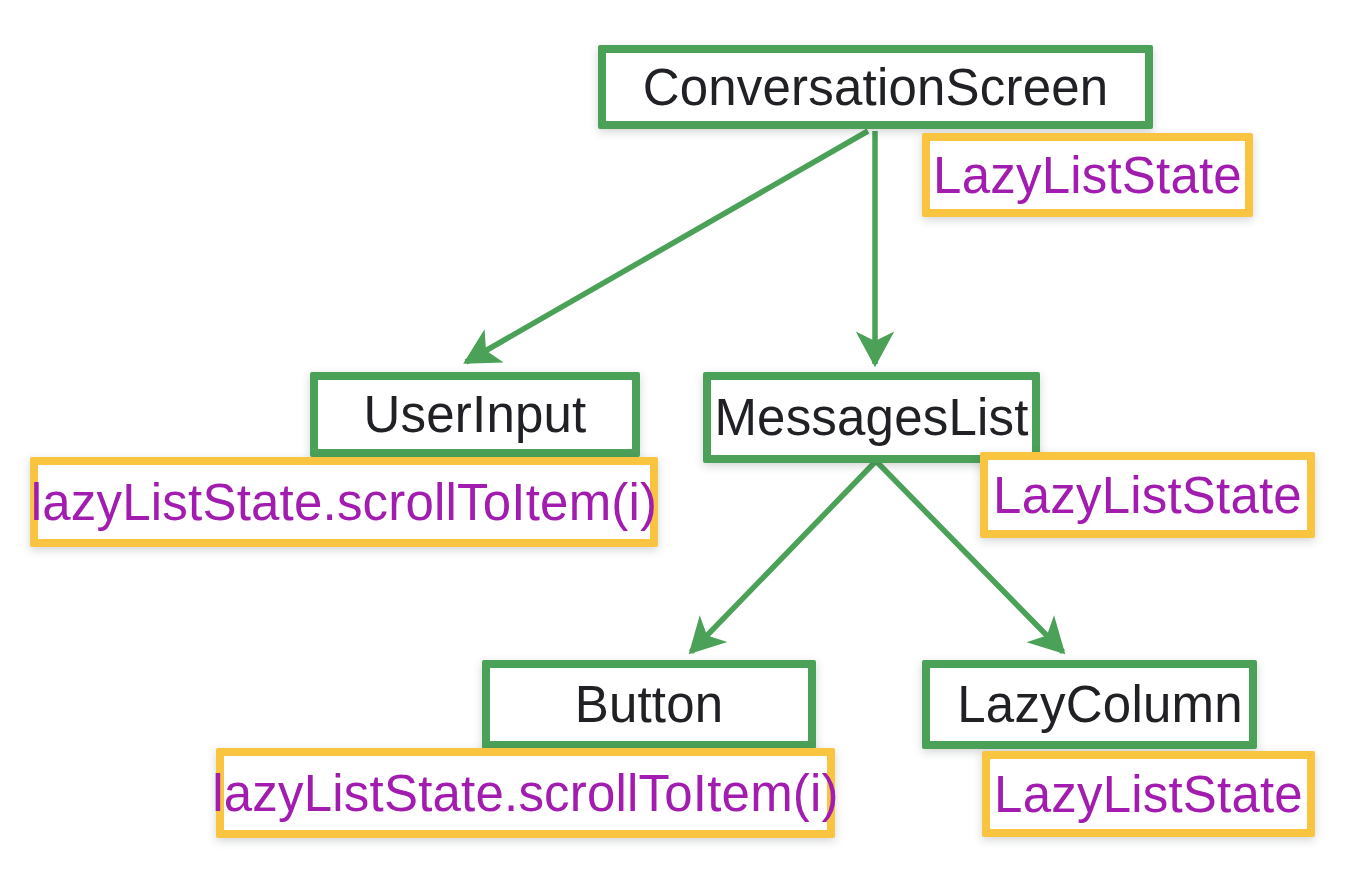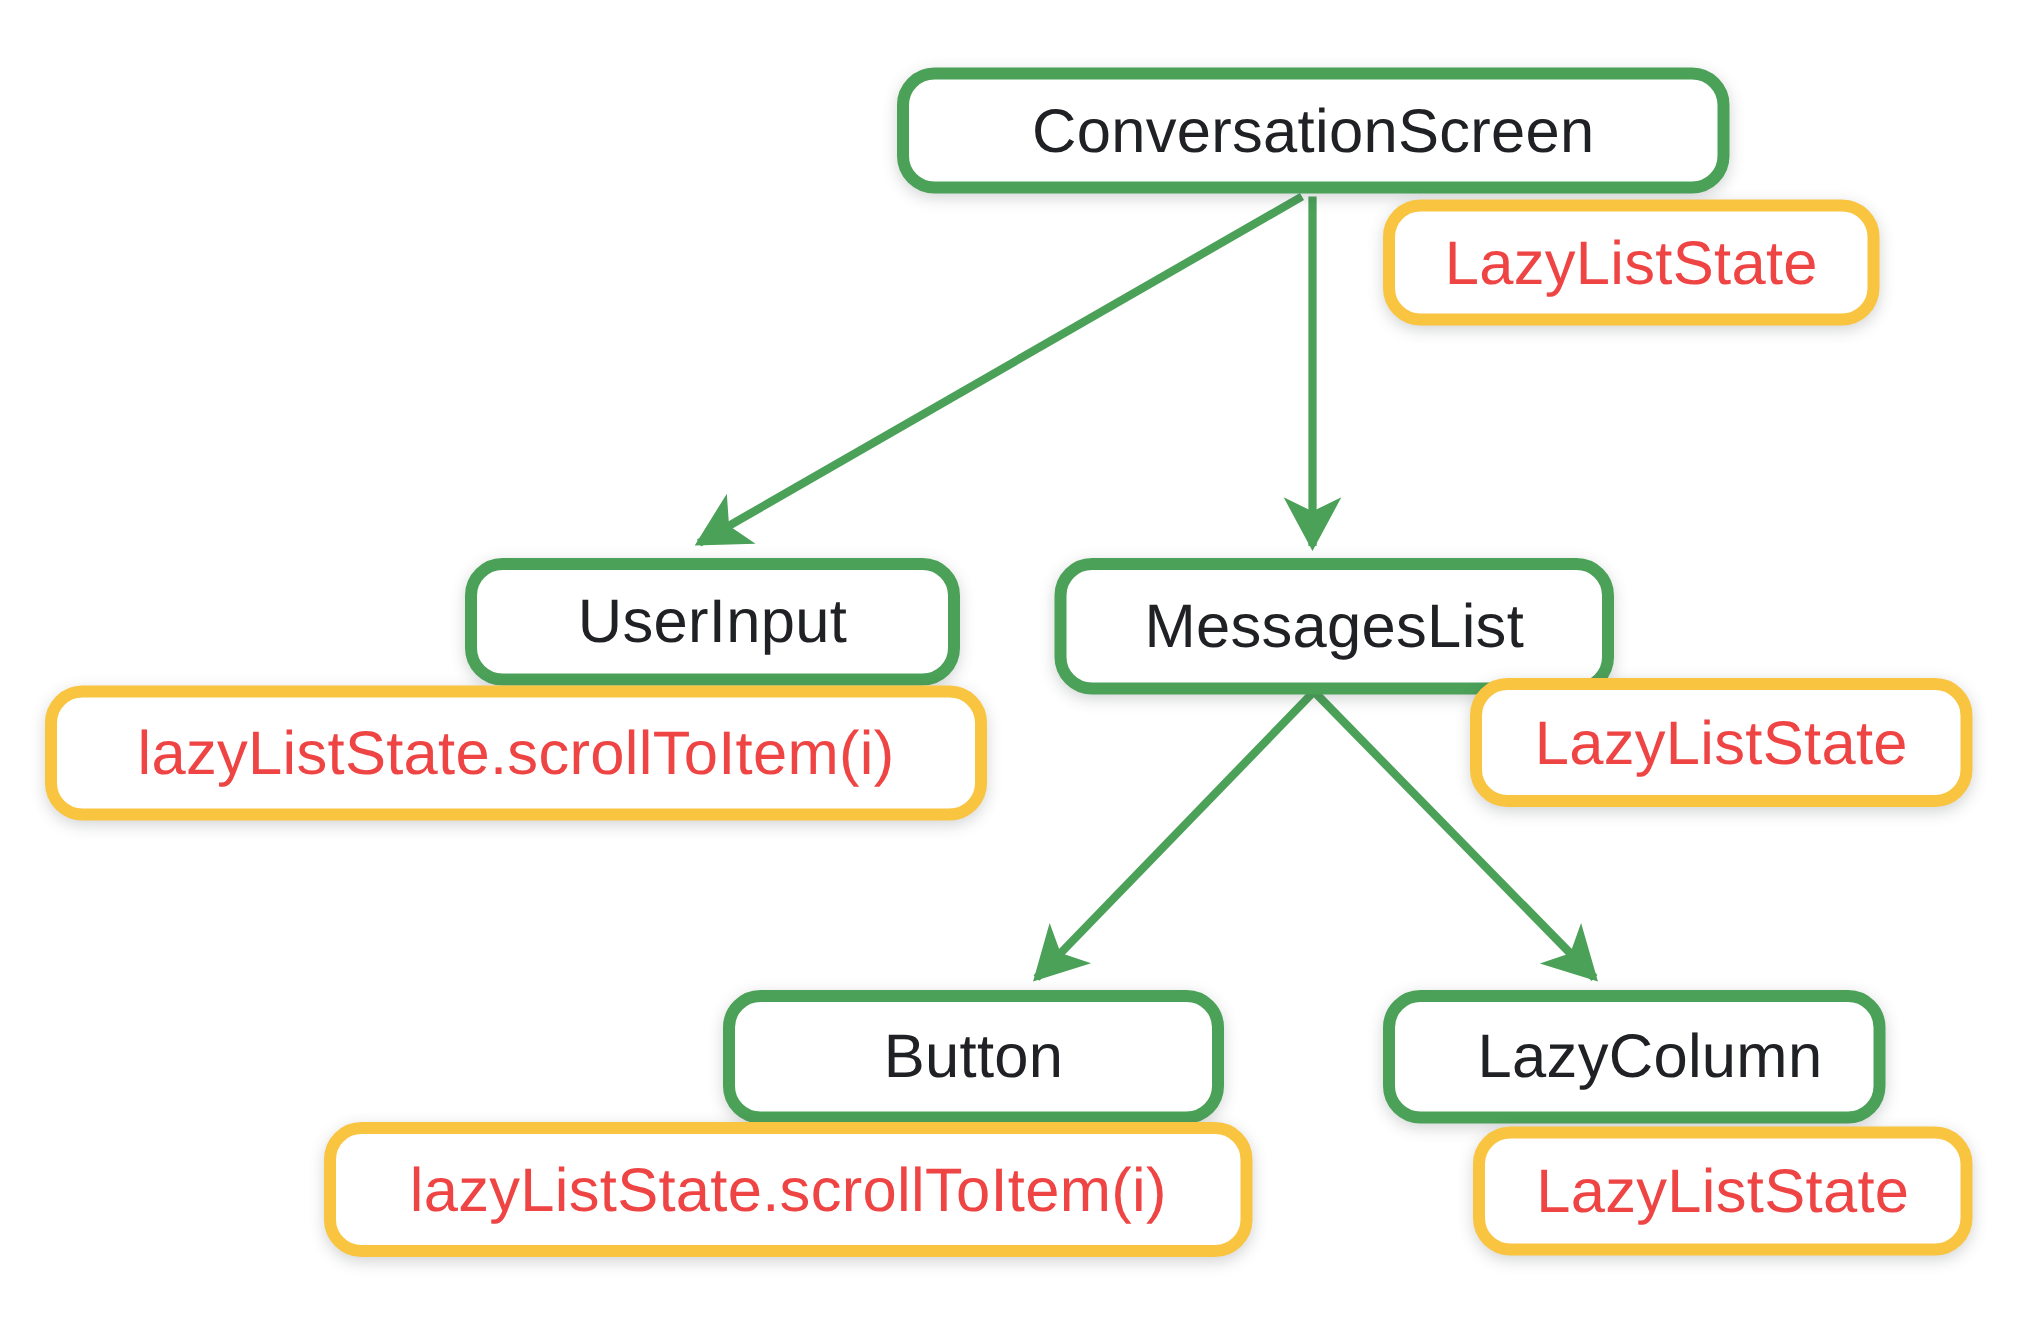--- a/index.html
+++ b/index.html
@@ -23,43 +23,43 @@
     height: 880px;
     z-index: 1;
   }
   .node {
     position: absolute;
     box-sizing: border-box;
     display: flex;
     align-items: center;
     justify-content: center;
     background: #ffffff;
-    border-radius: 25px;
-    font-size: 41px;
+    border-radius: 2px;
+    font-size: 51px;
     letter-spacing: 0.2px;
     white-space: nowrap;
     box-shadow: 0 3px 10px rgba(60, 64, 67, 0.22);
   }
   .node.green {
     border: 8px solid #4BA158;
     color: #202124;
     z-index: 2;
   }
   .node.yellow {
     border: 8px solid #F9C440;
-    color: #ef4444;
+    color: #a21caf;
     z-index: 3;
   }
 
   
   #n-conversation-screen { left: 598px; top: 45px;  width: 555px; height: 84px; }
   #s-conv-state          { left: 922px; top: 133px; width: 331px; height: 84px; }
   #n-user-input          { left: 310px; top: 372px; width: 330px; height: 85px; }
   #s-user-call           { left: 30px;  top: 457px; width: 628px; height: 90px; }
-  #n-messages-list       { left: 703px; top: 372px; width: 373px; height: 91px; }
+  #n-messages-list       { left: 703px; top: 372px; width: 337px; height: 91px; }
   #s-messages-state      { left: 980px; top: 452px; width: 335px; height: 86px; }
   #n-button              { left: 482px; top: 660px; width: 334px; height: 89px; }
   #s-button-call         { left: 216px; top: 748px; width: 619px; height: 90px; }
   #n-lazy-column         { left: 922px; top: 660px; width: 335px; height: 89px; padding-left: 21px; }
   #s-lazy-column-state   { left: 982px; top: 751px; width: 333px; height: 86px; }
 </style>
 </head>
 <body>
 
 <div class="canvas">

